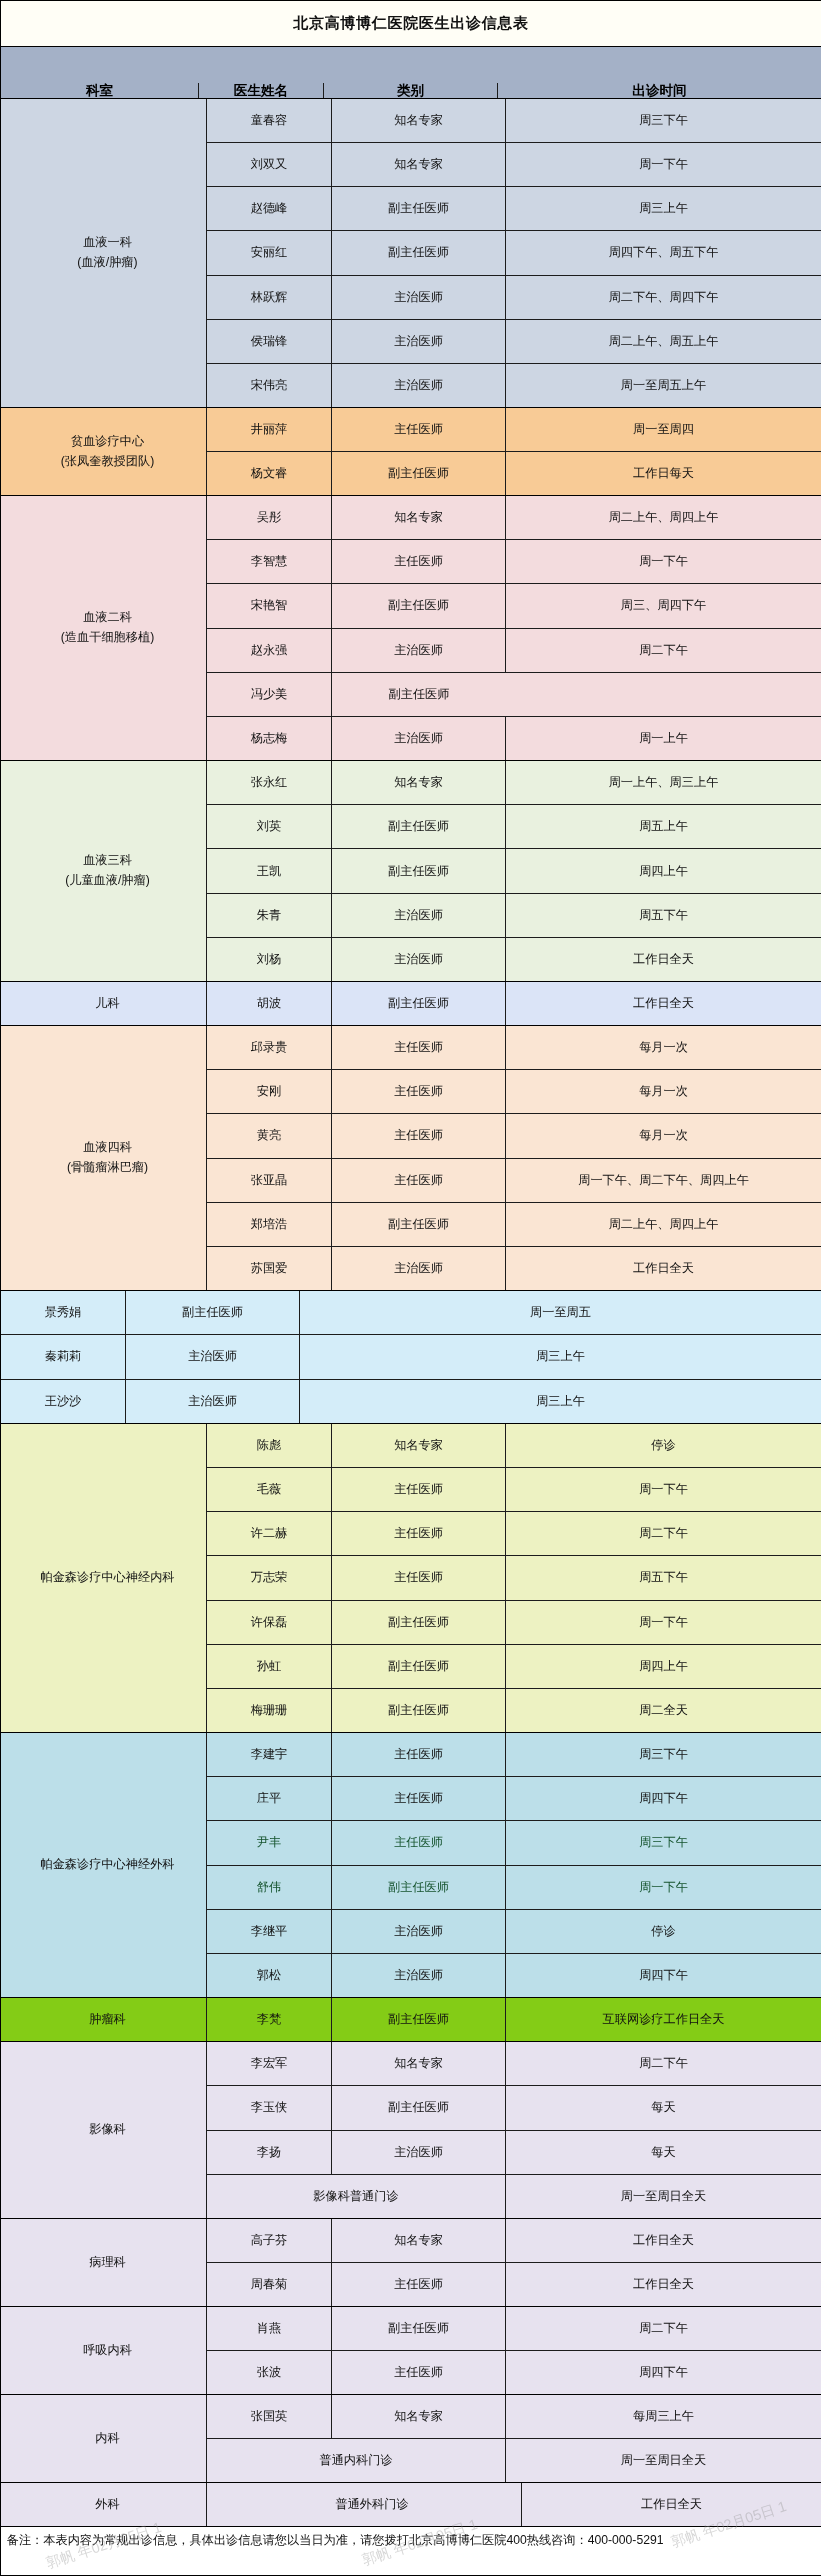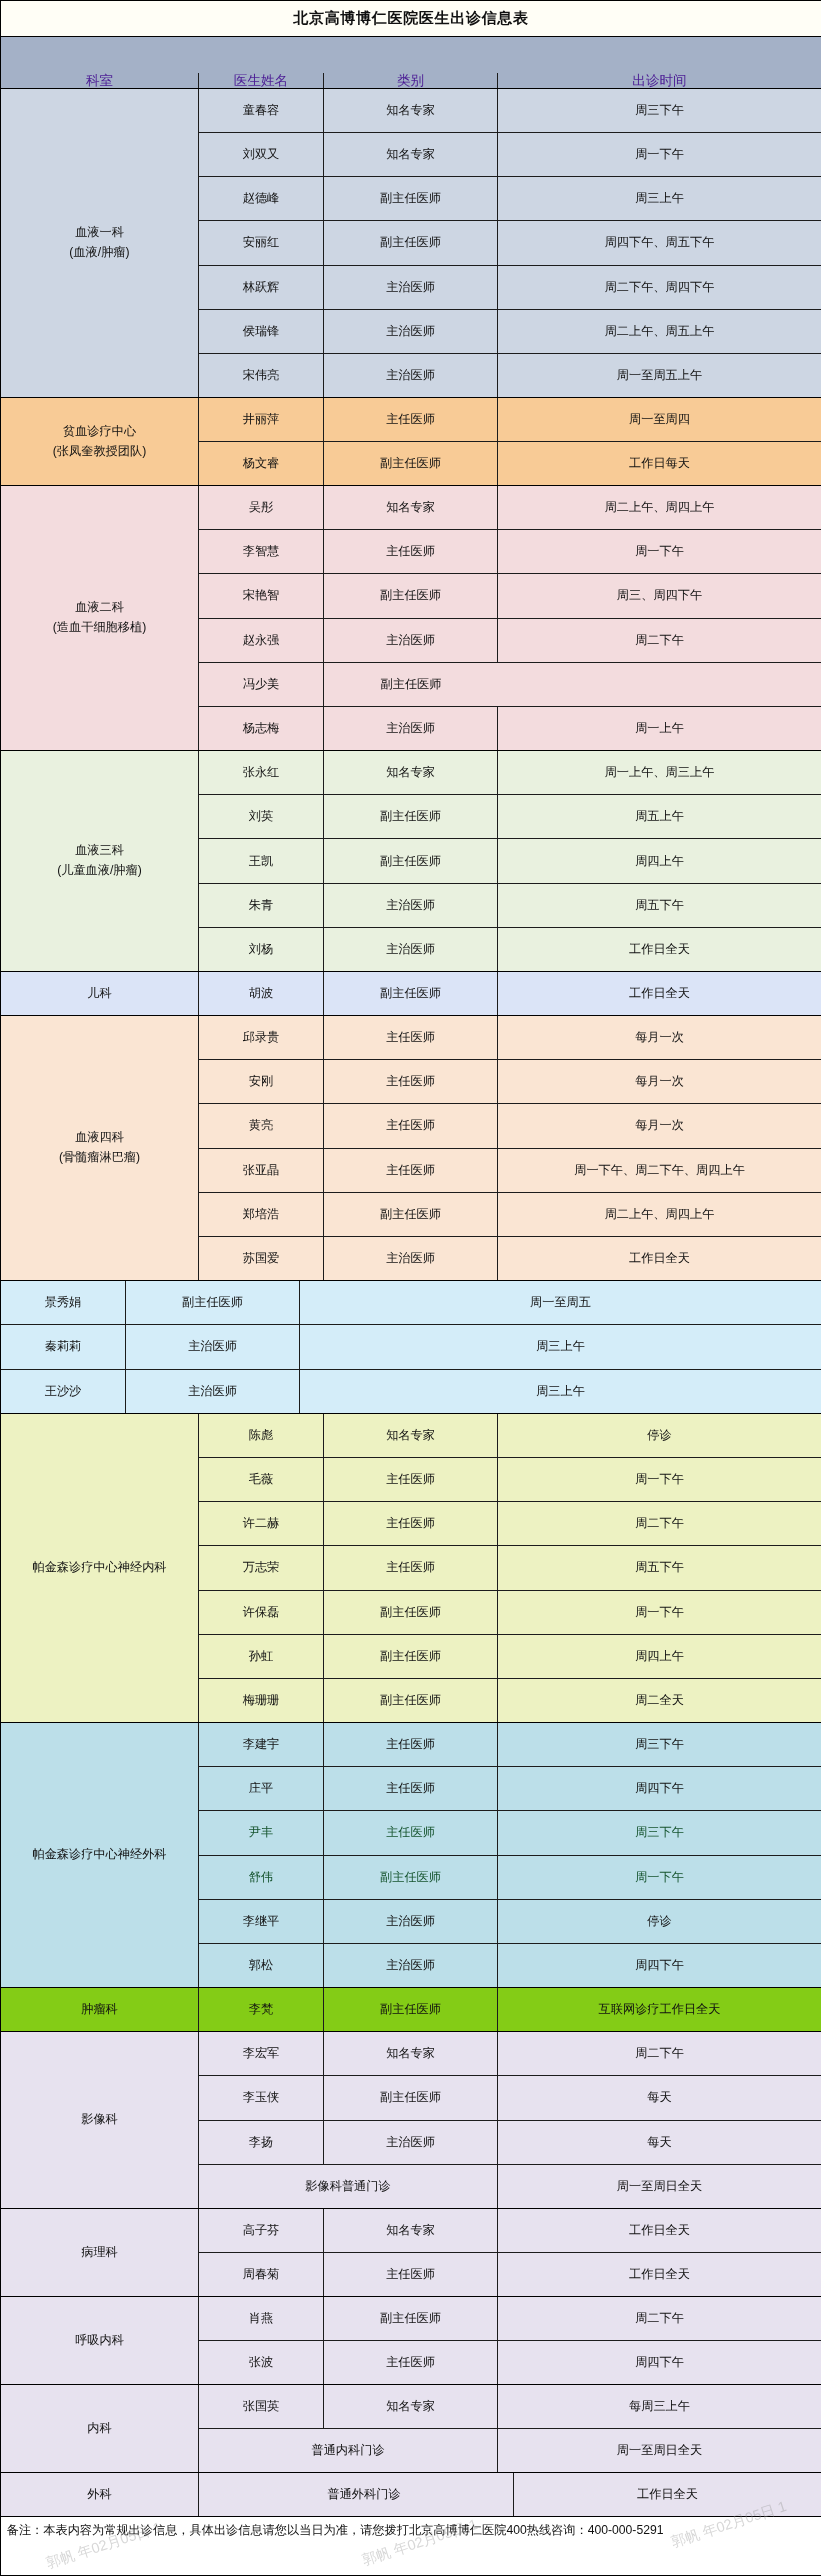--- a/index.html
+++ b/index.html
@@ -1,34 +1,34 @@
 <!DOCTYPE html>
 <html style="font-size:11.5px"><head>
 <meta charset="utf-8">
 <style>
   * { margin:0; padding:0; box-sizing:border-box; }
   html,body { background:#ffffff; }
   body { font-family:"Liberation Sans","DejaVu Sans",sans-serif; color:#111; }
   .page { width:822px; height:2576px; border:1.4px solid #000; position:relative; overflow:hidden; background:#fff; margin:0; }
-  .title-bar { height:36px; display:flex; align-items:center; justify-content:center;
+  .title-bar { height:46px; display:flex; align-items:center; justify-content:center;
                background:#fffef6; font-size:15px; font-weight:bold; letter-spacing:0.7px;
                border-bottom:1.4px solid #000; }
   .header-row { display:flex; height:52px; background:#a4b1c7; border-bottom:1.4px solid #000; }
   .cell { display:flex; align-items:center; justify-content:center; text-align:center; }
-  .header-row .cell { font-size:13.6px; font-weight:normal; color:#4c1d95; border-right:0.7px solid #1c1c1c;margin-top:36px; }
+  .header-row .cell { font-size:13.6px; font-weight:bold; color:#000000; border-right:0.7px solid #1c1c1c;margin-top:36px; }
   .header-row .cell:last-child { border-right:none; }
   .c1 { width:198px; }
   .c2 { width:125px; }
   .c3 { width:174px; }
   .c4 { flex:1; }
   .sections { display:flex; flex-direction:column; }
   .section { display:flex; border-bottom:1.4px solid #000; }
   .section:last-child { border-bottom:1.4px solid #000;gap:16px; }
   .dept { width:198px; border-right:0.7px solid #1c1c1c; display:flex; flex-direction:column;
-          align-items:center; justify-content:center; font-size:12.2px; line-height:1.6; text-align:center; }
+          align-items:center; justify-content:center; font-size:12.2px; line-height:1.6; text-align:center;margin-left:8px; }
   .rows { flex:1; display:flex; flex-direction:column; }
   .row { display:flex; flex:1; border-bottom:0.7px solid #1c1c1c; }
   .row:last-child { border-bottom:none; }
   .row .cell { font-size:12.2px; border-right:0.7px solid #1c1c1c; }
   .row .cell:last-child { border-right:none; }
   .row .n { width:125px; }
   .row .k { width:174px; }
   .row .t { flex:1; }
   .row .merged { width:299px; }
   .row.muted .cell { color:#14532d; }

